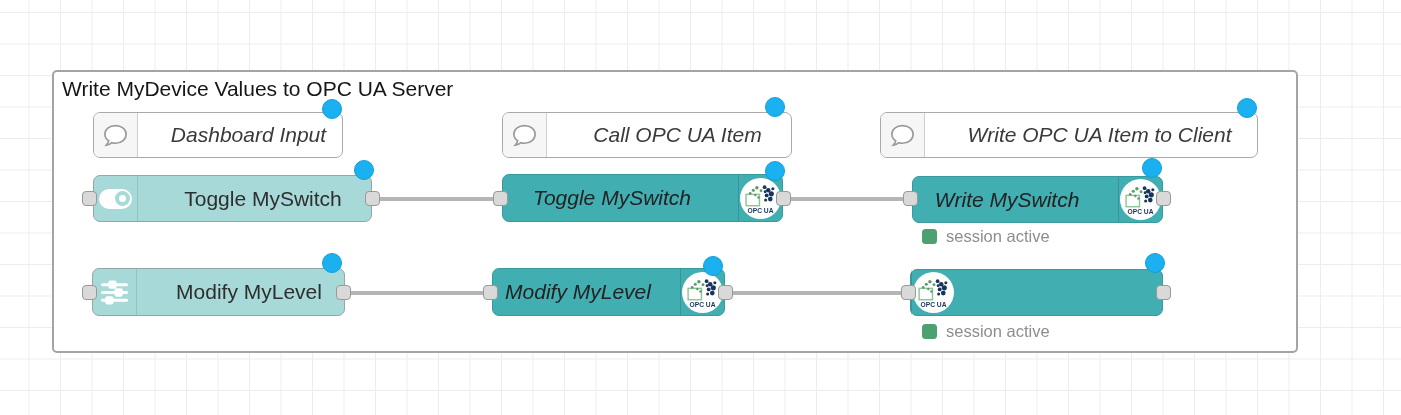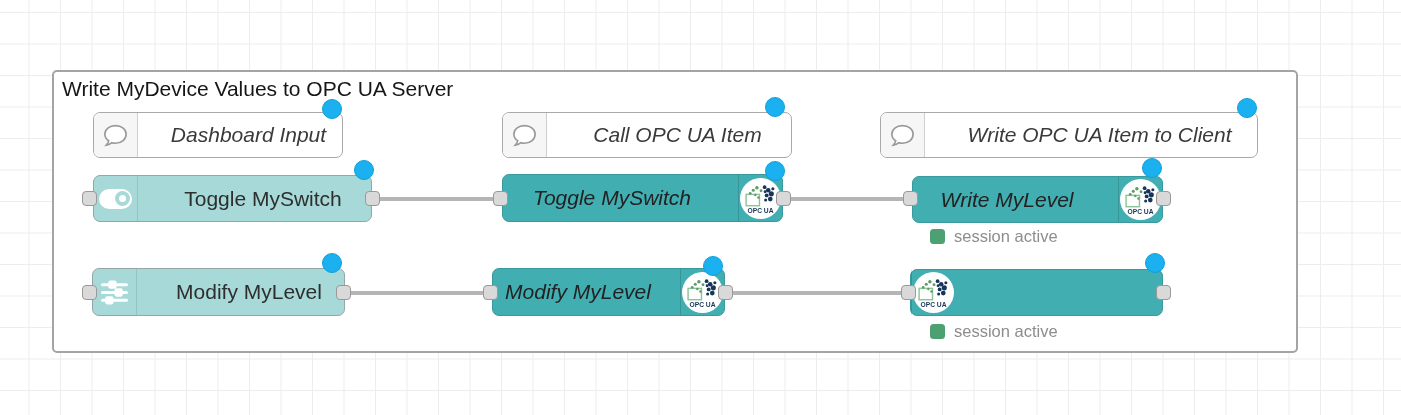--- a/index.html
+++ b/index.html
@@ -33,21 +33,21 @@
   .comment .icon-area{background:var(--comment-icon-fill);border-right:1px solid #cfcfcf;
     border-radius:6px 0 0 6px;}
   .light .icon-area{border-right:1px solid rgba(0,0,0,0.10);}
   .teal .icon-area{border-left:1px solid rgba(0,0,0,0.14);position:relative;}
   .label{flex:1;display:flex;align-items:center;justify-content:center;
     font-size:21px;color:var(--label-text);white-space:nowrap;overflow:hidden;}
   .label.italic{font-style:italic;color:#3a3a3a;}
   .teal .label{font-style:italic;color:#222;}
   .changed-dot{position:absolute;width:20px;height:20px;border-radius:50%;
     background:var(--changed-dot);border:1.5px solid var(--changed-dot-border);z-index:6;}
-  .status-row{position:absolute;display:flex;align-items:center;gap:9px;z-index:5;margin-left:8px;}
+  .status-row{position:absolute;display:flex;align-items:center;gap:9px;z-index:5;}
   .status-square{width:15px;height:15px;border-radius:3.5px;background:var(--status-green);}
   .status-label{font-size:16.5px;color:var(--status-text);white-space:nowrap;}
   
   .toggle-pill{position:relative;width:33px;height:20px;background:#fff;border-radius:10px;}
   .toggle-hole{position:absolute;right:2.5px;top:2.5px;width:15px;height:15px;border-radius:50%;
     background:var(--light-node-fill);}
   .toggle-knob{position:absolute;right:6.5px;top:6.5px;width:7px;height:7px;border-radius:50%;background:#fff;}
   
   .opcua-circle{width:41px;height:41px;border-radius:50%;background:#fff;
     display:flex;align-items:center;justify-content:center;}
@@ -136,21 +136,21 @@
             <circle cx="21.5" cy="10.5" r="1.4" fill="#16355a"></circle>
           <circle cx="29" cy="7.5" r="1.5" fill="#16355a"></circle>
             <circle cx="22" cy="18.5" r="1.5" fill="#16355a"></circle>
           <text x="17" y="31" text-anchor="middle" font-size="6.5" font-weight="bold" fill="#16355a">OPC UA</text>
         </svg>
       </div>
     </div>
   </div>
 
   <div class="node teal" style="left:912px;top:176px;width:251px;height:47px">
-    <div class="label">Write MyLevel</div>
+    <div class="label">Write MySwitch</div>
     <div class="icon-area">
       <div class="opcua-circle">
         <svg width="35" height="35" viewBox="0 0 34 34">
           <rect x="3" y="13" width="13" height="11" fill="none" stroke="#8fc49a" stroke-width="1.4"></rect>
           <circle cx="7" cy="12" r="1.3" fill="#5d9c68"></circle>
             <circle cx="10" cy="9" r="1.5" fill="#5d9c68"></circle>
           <circle cx="13.5" cy="6.5" r="1.7" fill="#5d9c68"></circle>
             <circle cx="17.5" cy="9.5" r="1.4" fill="#5d9c68"></circle>
           <circle cx="12" cy="13.5" r="1.2" fill="#5d9c68"></circle>
             <circle cx="15" cy="16" r="1.2" fill="#5d9c68"></circle>

